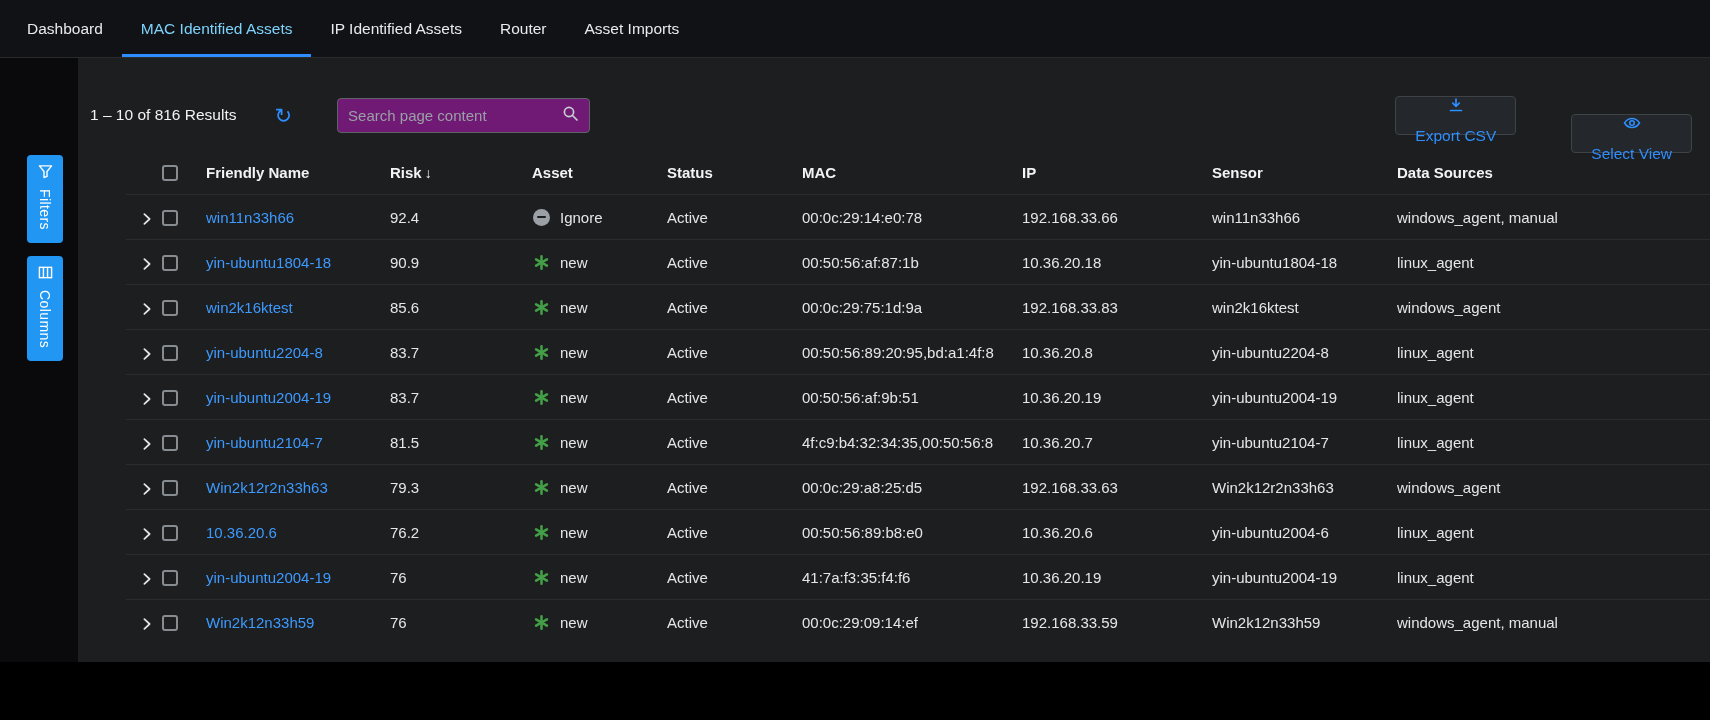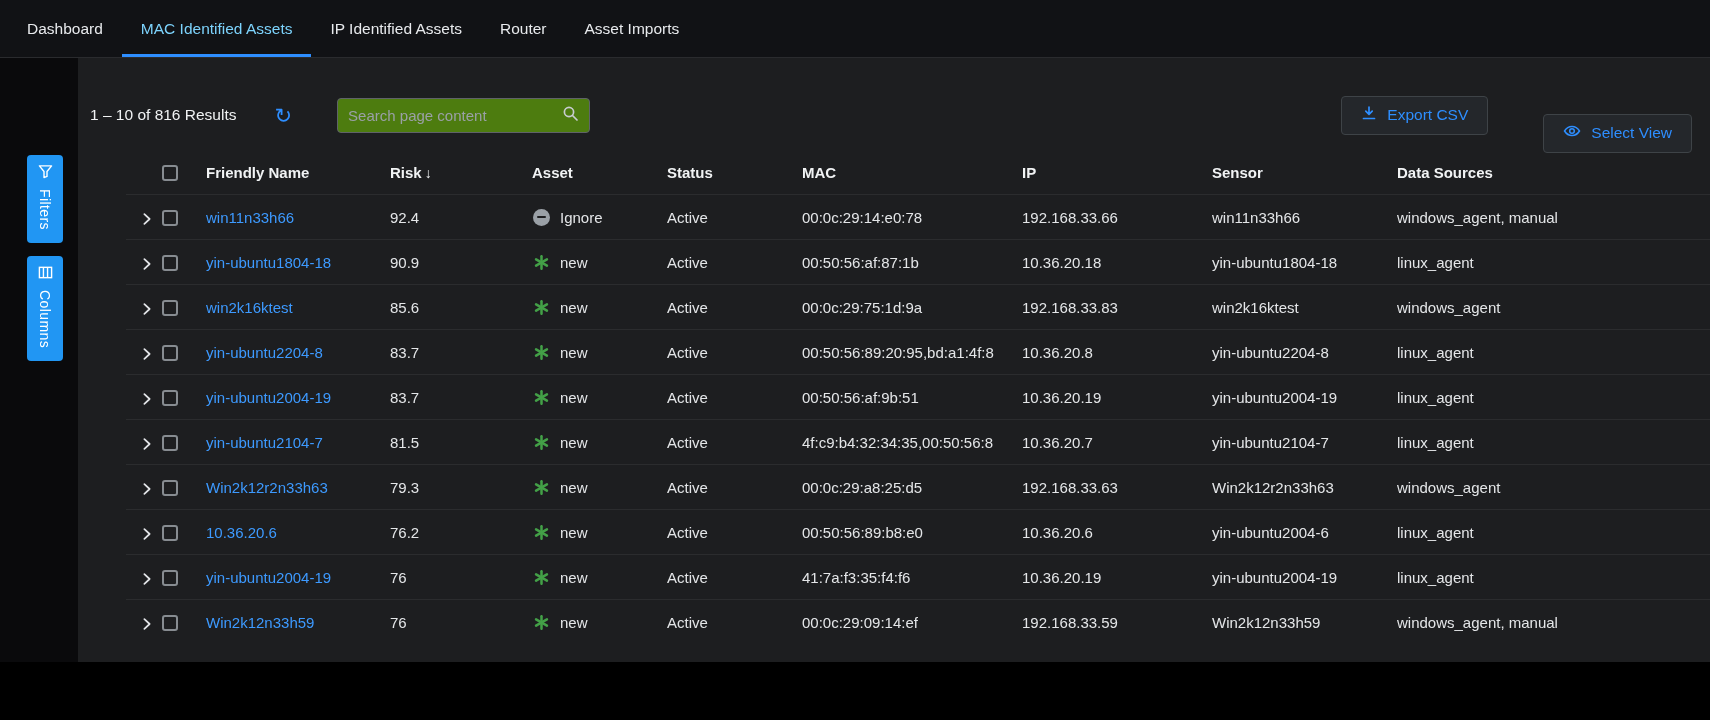--- a/index.html
+++ b/index.html
@@ -42,32 +42,32 @@
   
   .toolbar { display:flex; align-items:center; height:38px; padding:0 18px 0 12px;gap:23px; }
   .results { color:#f1f3f4; }
   .refresh-btn {
     background:none; border:none; color:#2e8eff; font-size:21px;
     margin-left:13px; cursor:pointer; line-height:1; padding:2px;
   }
   .searchbox {
     margin-left:20px; width:253px; height:35px;
     border:1px solid #5f6368; border-radius:4px;
-    display:flex; align-items:center; padding:0 10px; background:#4d7c0f;
+    display:flex; align-items:center; padding:0 10px; background:#701a75;
   }
   .searchbox input {
     flex:1; min-width:0; background:transparent; border:none; outline:none;
     color:#e8eaed; font-size:15px; font-family:inherit;
   }
   .searchbox input::placeholder { color:#9aa0a6; }
   .spacer { flex:1; }
   .tool-btn {
     display:flex; align-items:center; gap:10px; height:39px; padding:0 19px;
     background:#24272b; border:1px solid #3e4347; border-radius:4px;
-    color:#2e8eff; font-size:15.5px; cursor:pointer; font-family:inherit; white-space:nowrap;
+    color:#2e8eff; font-size:15.5px; cursor:pointer; font-family:inherit; white-space:nowrap;flex-direction:column;
   }
   .tool-btn + .tool-btn { margin-left:32px;margin-top:36px; }
   
   table { width:100%; border-collapse:collapse; table-layout:fixed; margin-top:20px;margin-left:48px; }
   th {
     text-align:left; font-size:15px; font-weight:bold; color:#f1f3f4;
     padding:9px 8px 13px; white-space:nowrap; cursor:pointer;
   }
   td {
     font-size:15px; color:#e4e6e8; padding:13px 8px;

